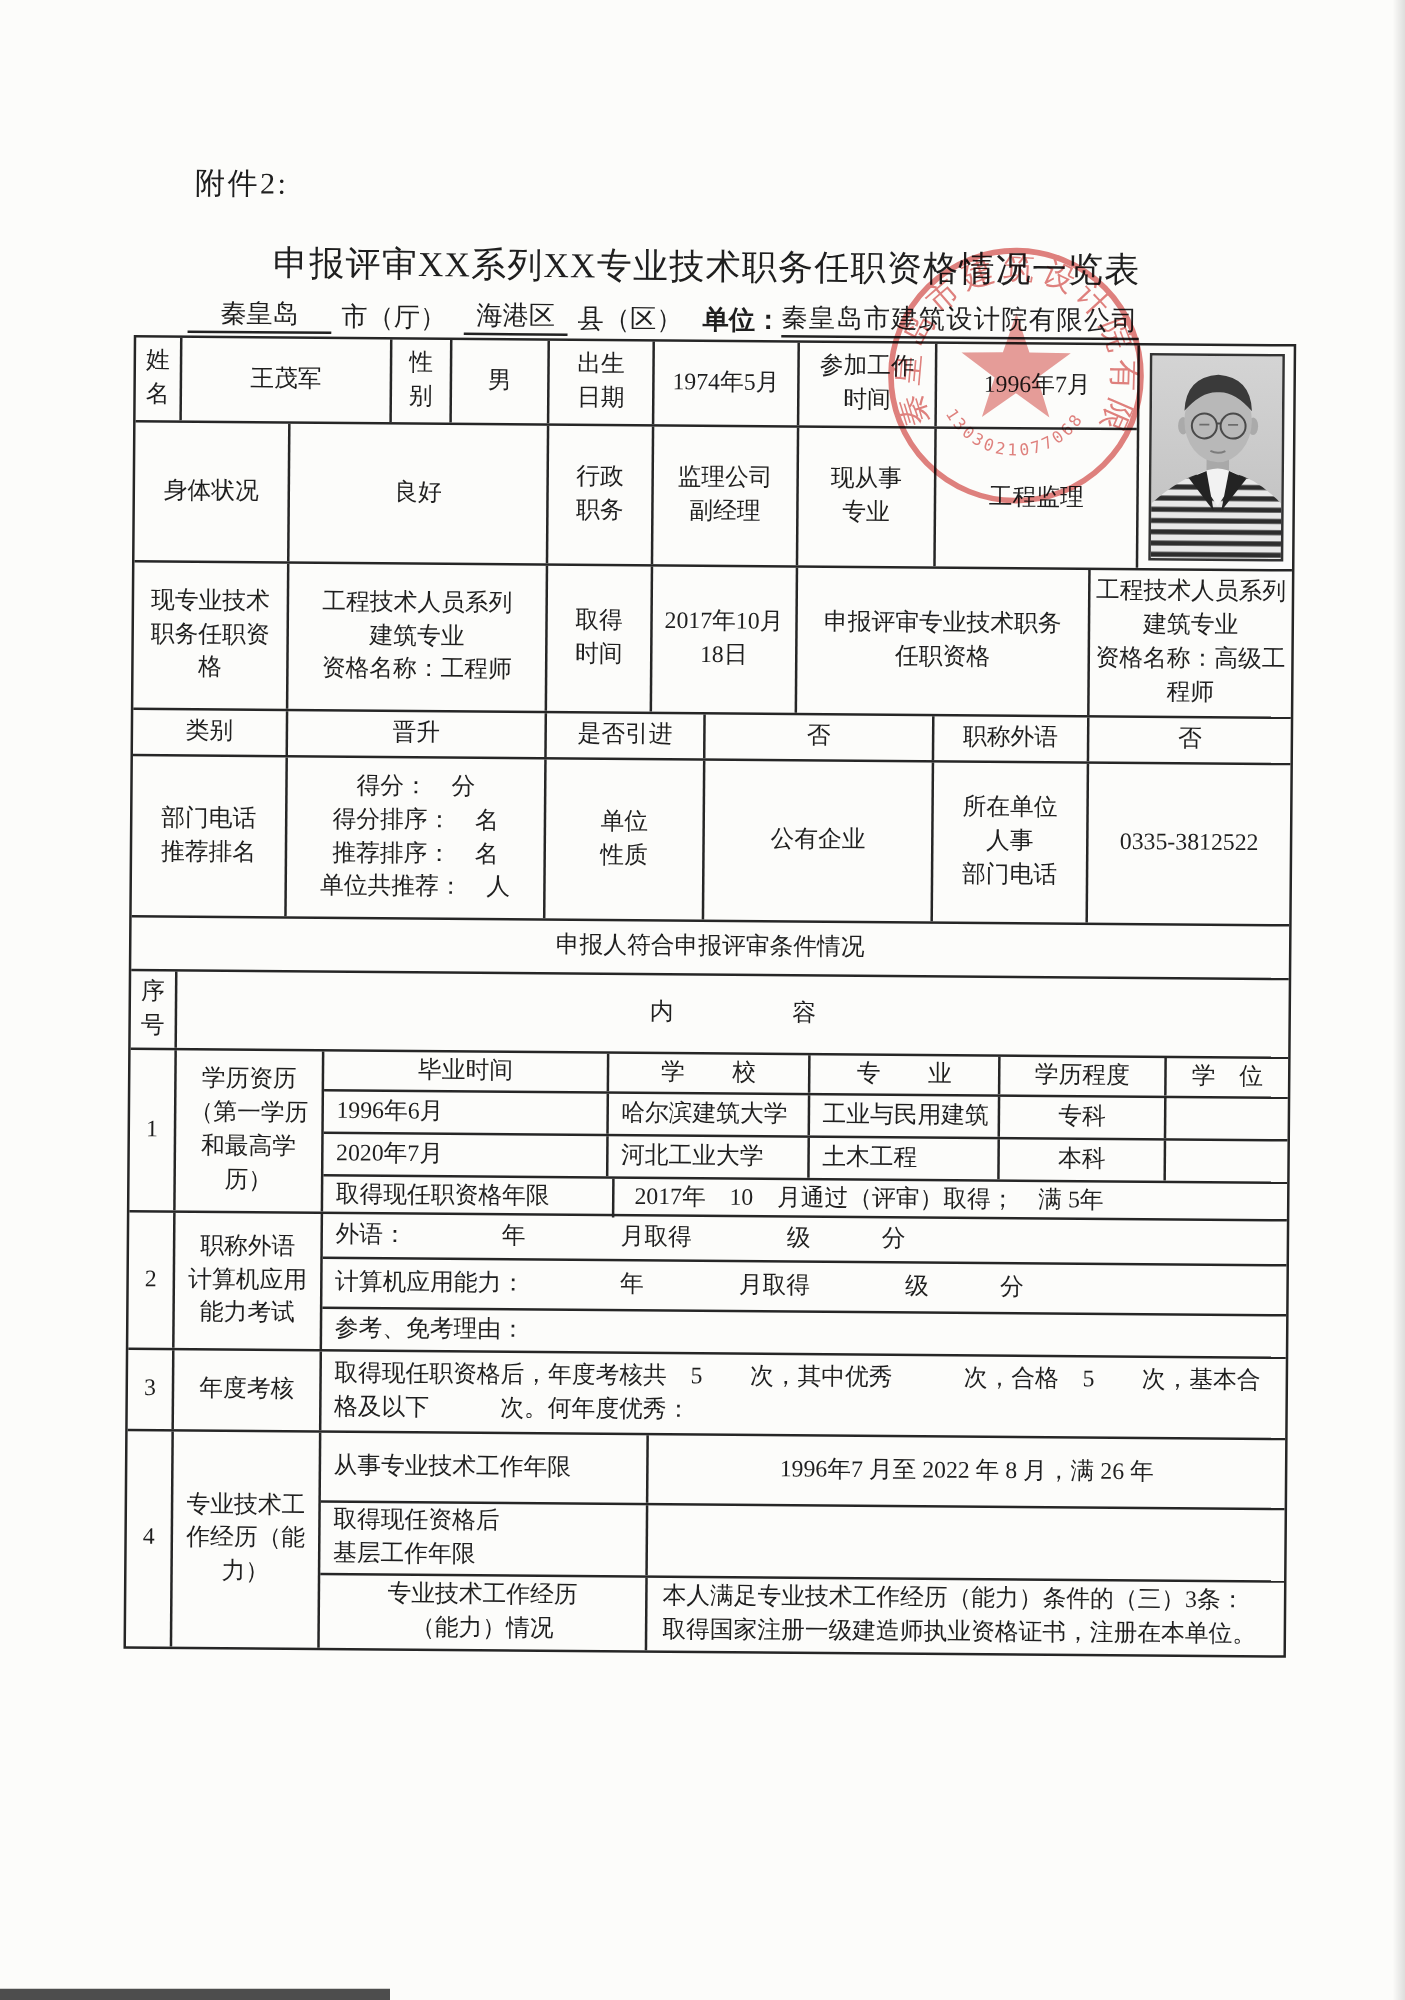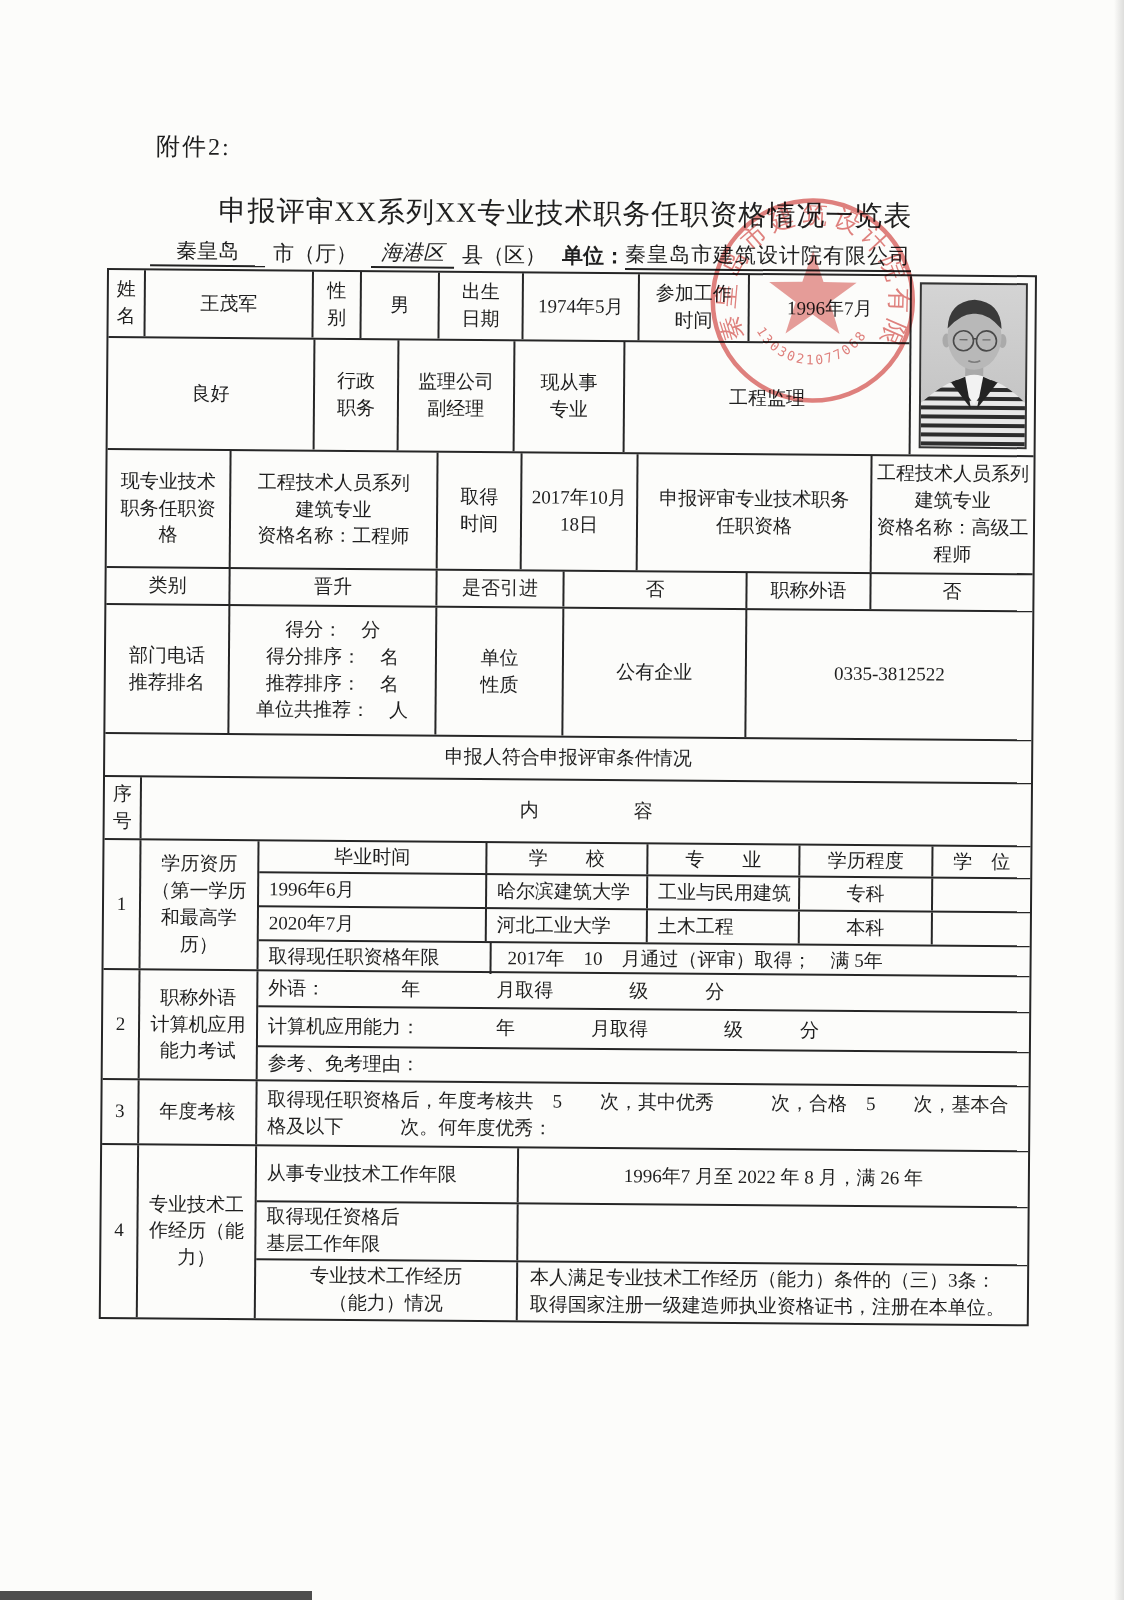--- a/index.html
+++ b/index.html
@@ -8,21 +8,21 @@
   .page{position:absolute;inset:0;background:#fcfcfa;overflow:hidden;}
   .sheet{position:absolute;inset:0;transform:rotate(0.45deg);transform-origin:110px 270px;}
 
   .attachment{position:absolute;left:155px;top:130px;font-size:24px;letter-spacing:2px;}
   .doc-title{position:absolute;left:100px;top:191px;width:930px;text-align:center;
              font-size:28px;letter-spacing:1px;}
   .subtitle{position:absolute;left:150px;top:236px;width:900px;font-size:21px;
             display:flex;align-items:flex-end;white-space:nowrap;}
   .u{border-bottom:2px solid #222;}
   .sub-city{padding:0 26px;}
-  .sub-county{padding:0 10px;margin-left:14px;font-style:italic;}
+  .sub-county{padding:0 10px;margin-left:14px;}
   .sub-plain{margin-left:8px;}
   .sub-unitlabel{margin-left:16px;font-weight:bold;}
   .sub-unit{letter-spacing:1px;}
 
   .tbl{position:absolute;left:107px;top:268px;width:930px;border:2px solid #262626;
        display:flex;flex-direction:column;box-sizing:border-box;font-size:19px;line-height:1.42;}
   .band{display:flex;border-bottom:2px solid #262626;box-sizing:border-box;flex:0 0 auto;}
   .band.last{border-bottom:none;flex:1 1 auto;}
   .c{border-right:2px solid #262626;box-sizing:border-box;display:flex;align-items:center;
      justify-content:center;text-align:center;white-space:pre-line;padding:2px;overflow:hidden;}
@@ -71,20 +71,21 @@
 别</div>
             <div class="c" style="flex:0 0 78px">男</div>
             <div class="c" style="flex:0 0 84px">出生
 日期</div>
             <div class="c" style="flex:0 0 116px">1974年5月</div>
             <div class="c" style="flex:0 0 110px">参加工作
 时间</div>
             <div class="c nbr" style="flex:1">1996年7月</div>
           </div>
           <div class="sub last">
+            <div class="c" style="flex:0 0 124px">身体状况</div>
             <div class="c" style="flex:0 0 207px">良好</div>
             <div class="c" style="flex:0 0 84px">行政
 职务</div>
             <div class="c" style="flex:0 0 116px">监理公司
 副经理</div>
             <div class="c" style="flex:0 0 110px">现从事
 专业</div>
             <div class="c nbr" style="flex:1">工程监理</div>
           </div>
         </div>
@@ -151,20 +152,23 @@
       <div class="band" style="height:129px">
         <div class="c" style="flex:0 0 124px">部门电话
 推荐排名</div>
         <div class="c" style="flex:0 0 207px">得分：　分
 得分排序：　名
 推荐排序：　名
 单位共推荐：　人</div>
         <div class="c" style="flex:0 0 127px">单位
 性质</div>
         <div class="c" style="flex:0 0 183px">公有企业</div>
+        <div class="c" style="flex:0 0 124px">所在单位
+人事
+部门电话</div>
         <div class="c nbr" style="flex:1">0335-3812522</div>
       </div>
 
       <div class="band" style="height:43px">
         <div class="c nbr" style="flex:1">申报人符合申报评审条件情况</div>
       </div>
 
       <div class="band" style="height:63px">
         <div class="c" style="flex:0 0 37px">序
 号</div>

